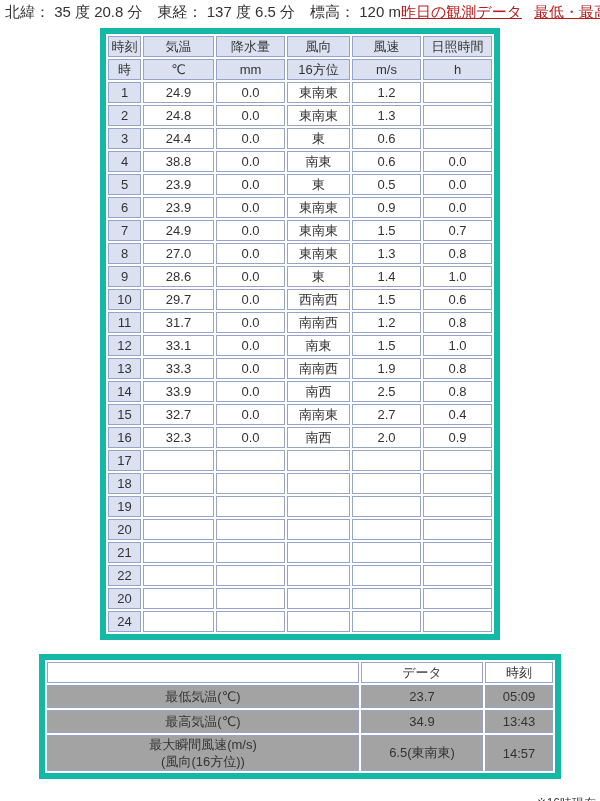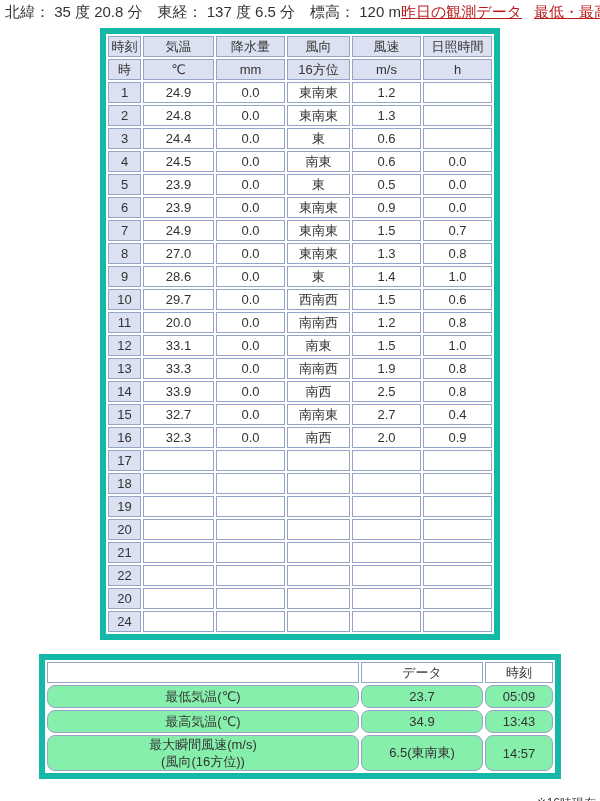--- a/index.html
+++ b/index.html
@@ -62,21 +62,21 @@
   .hourly td { background: #ffffff; }
   .hourly td.hourcell { background: #dbe1f0; }
 
   
   .summary {
     table-layout: fixed;
     width: 522px;
     margin: 14px auto 16px auto;
   }
   .summary th { height: 19px; background: #ffffff; }
-  .summary td { height: 21px; background: #86efac; border-radius: 8px; }
+  .summary td { height: 21px; background: #a3a3a3; }
   .summary .lblcell div { line-height: 17px; white-space: nowrap; }
 
   .footnote {
     margin-top: 8px;
     padding-right: 4px;
     text-align: right;
     font-size: 12px;
     color: #333333;
   }
 </style>
@@ -138,21 +138,21 @@
         <tr>
     <td class="hourcell">3</td>
     <td>24.4</td>
     <td>0.0</td>
     <td>東</td>
     <td>0.6</td>
     <td></td>
   </tr>
         <tr>
     <td class="hourcell">4</td>
-    <td>24.5</td>
+    <td>38.8</td>
     <td>0.0</td>
     <td>南東</td>
     <td>0.6</td>
     <td>0.0</td>
   </tr>
         <tr>
     <td class="hourcell">5</td>
     <td>23.9</td>
     <td>0.0</td>
     <td>東</td>
@@ -194,21 +194,21 @@
         <tr>
     <td class="hourcell">10</td>
     <td>29.7</td>
     <td>0.0</td>
     <td>西南西</td>
     <td>1.5</td>
     <td>0.6</td>
   </tr>
         <tr>
     <td class="hourcell">11</td>
-    <td>20.0</td>
+    <td>31.7</td>
     <td>0.0</td>
     <td>南南西</td>
     <td>1.2</td>
     <td>0.8</td>
   </tr>
         <tr>
     <td class="hourcell">12</td>
     <td>33.1</td>
     <td>0.0</td>
     <td>南東</td>

